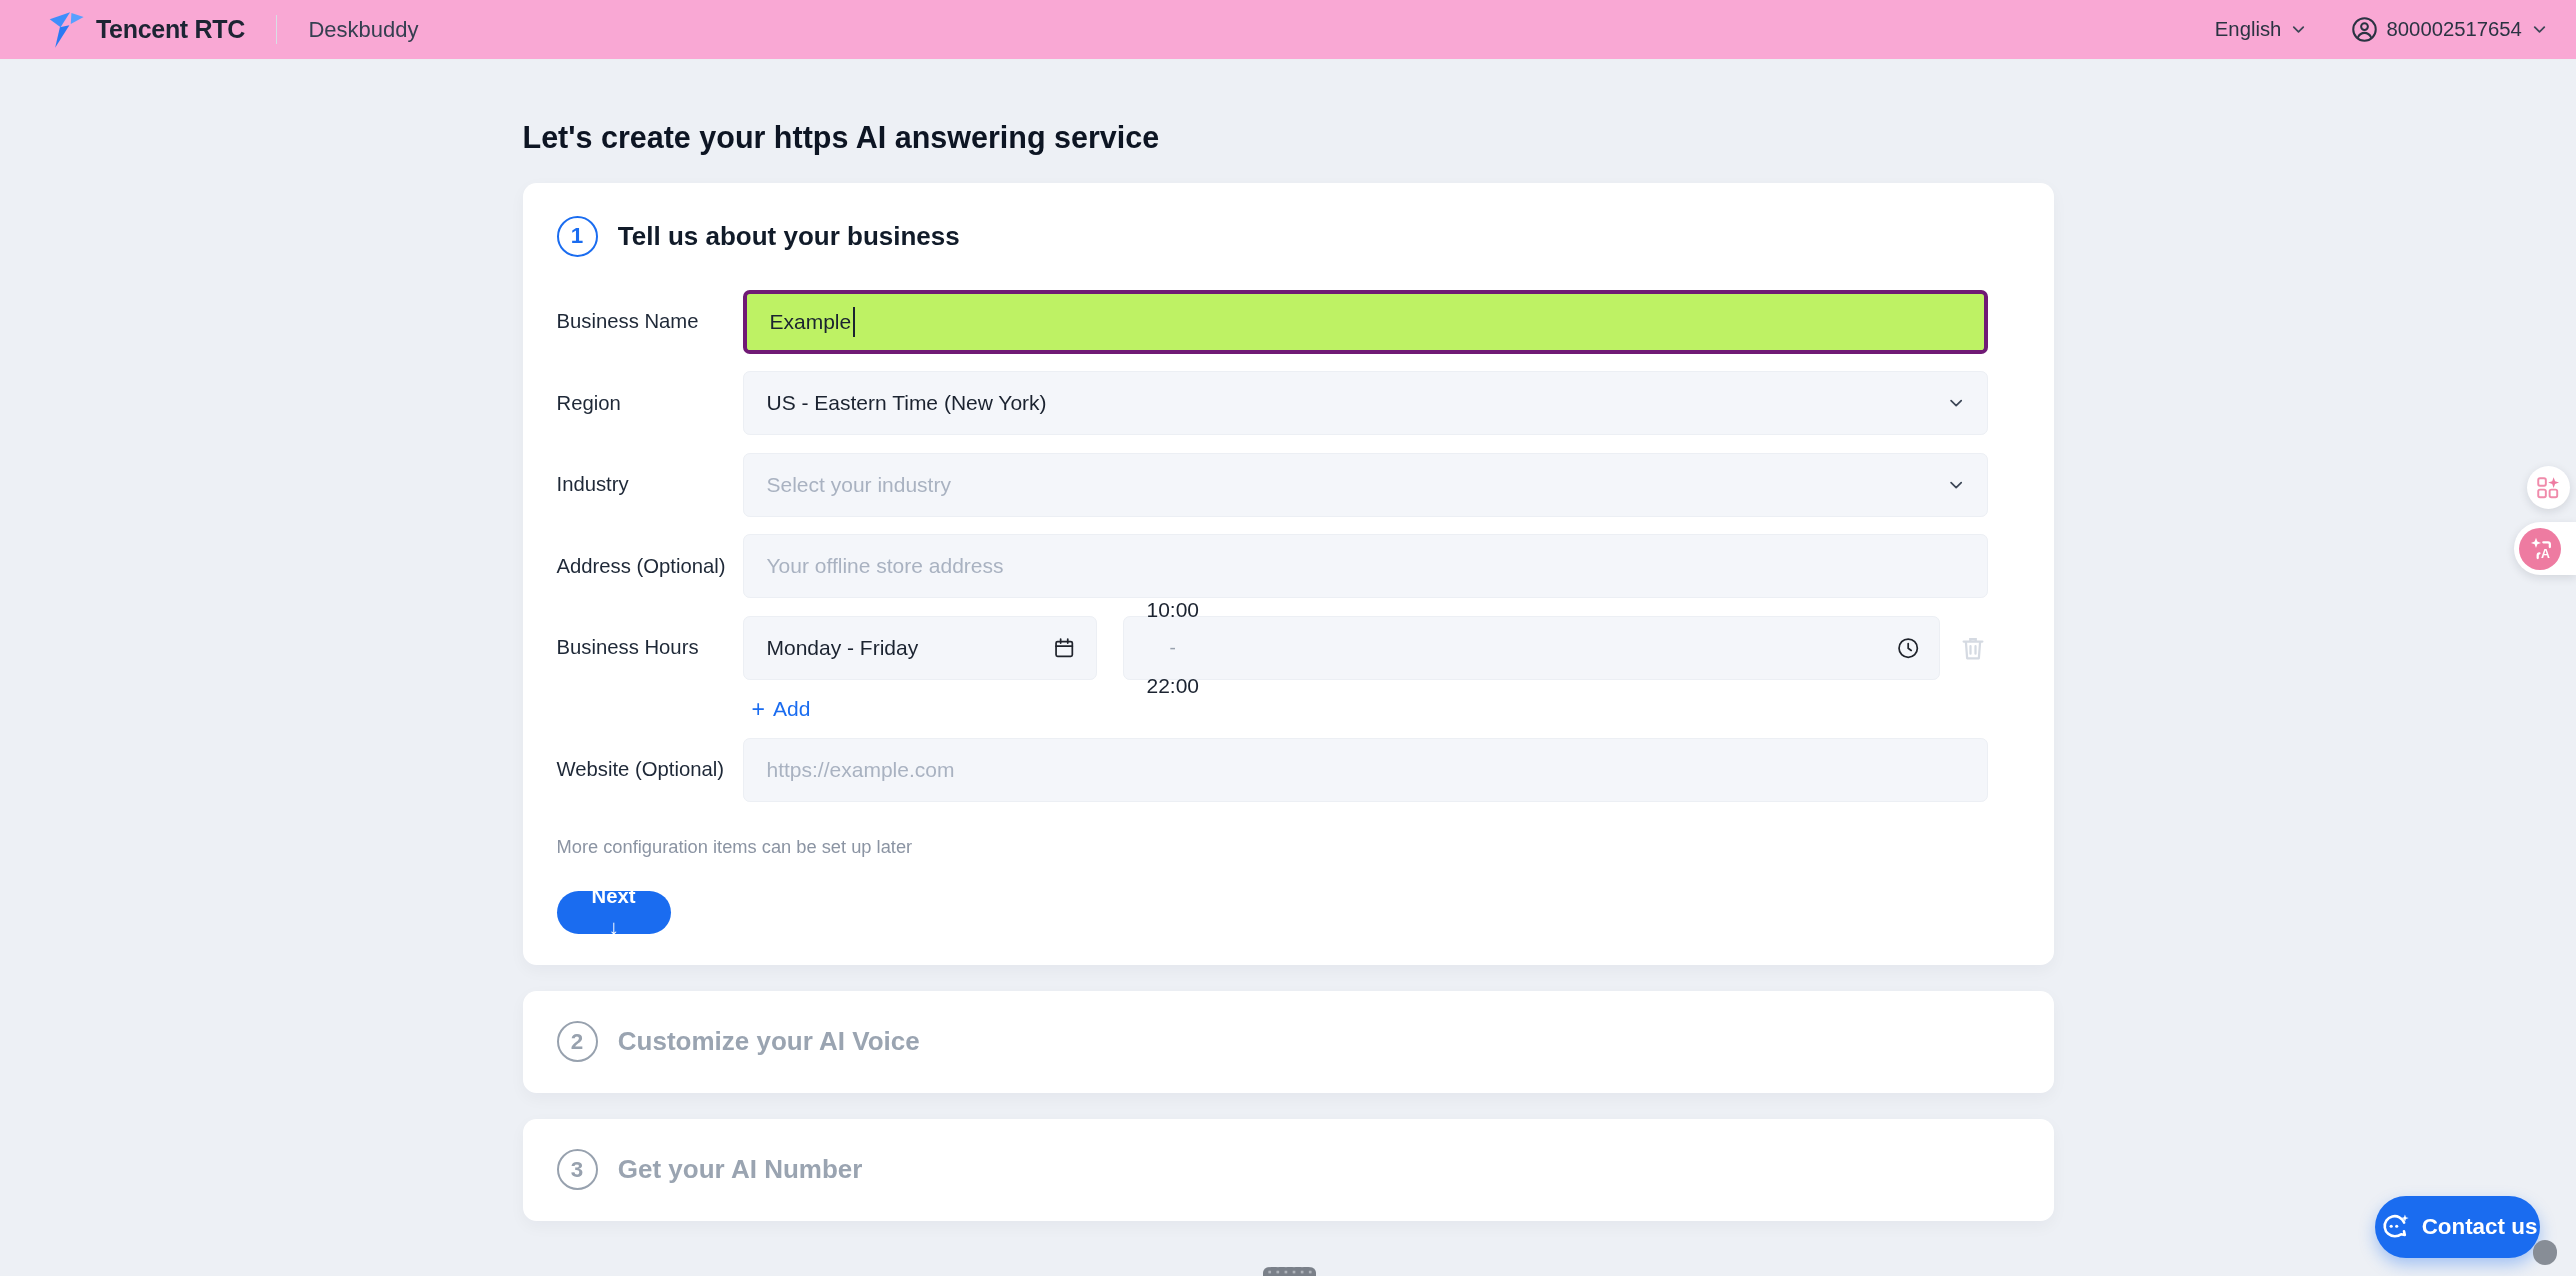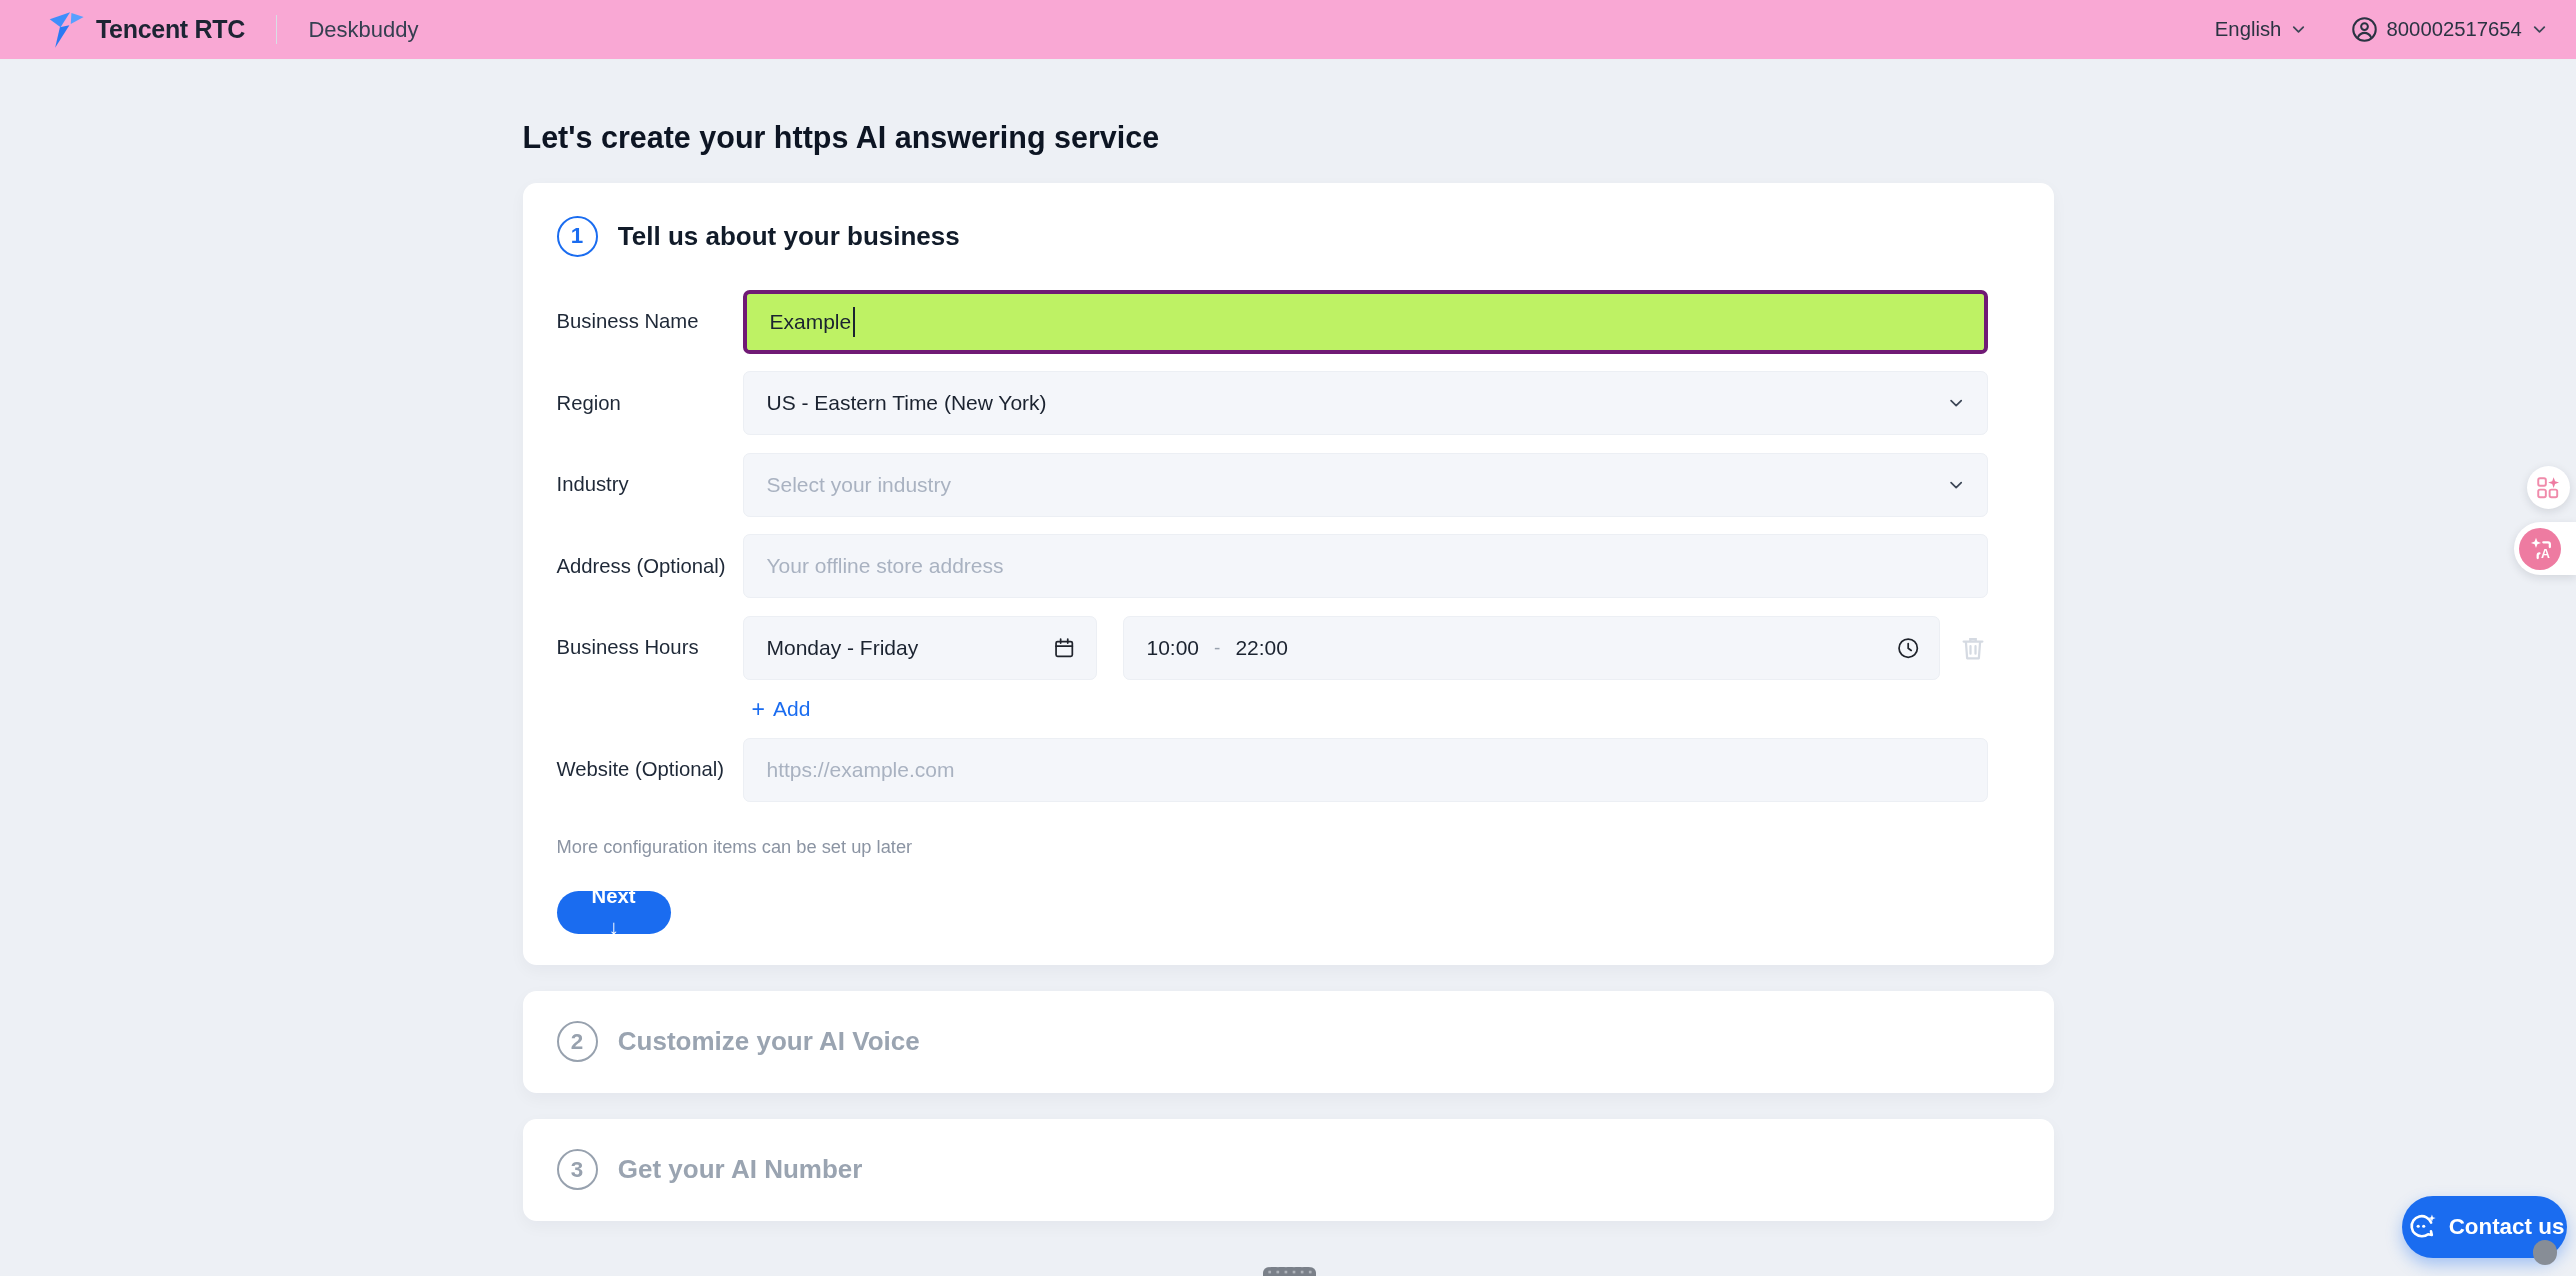--- a/index.html
+++ b/index.html
@@ -63,21 +63,21 @@
   .field.focused { border:4px solid #701a75; background:#bef264; cursor:text; }
   .value { color:#1b2330; }
   .placeholder { color:#a9b2c1; }
   .caret { display:inline-block; width:2px; height:30px; background:#1b2330; margin-left:2px; animation:blink 1s steps(1) infinite; }
   @keyframes blink { 50% { opacity:0; } }
   .field .chev-right { position:absolute; right:20.3px; width:20.3px; height:20.3px; }
 
   .hours-wrap { display:flex; align-items:center; }
   .field-days { width:354px; flex:0 0 auto; margin-right:26px; }
   .field-time { flex:1; margin-right:17.6px; }
-  .time-text { display:flex; align-items:center; gap:15px; }
+  .time-text { display:flex; align-items:center; gap:15px;flex-direction:column; }
   .time-sep { color:#98a1ad; font-size:19px; }
   .icon-right { position:absolute; right:19px; width:24.4px; height:24.4px; }
   .trash-btn { width:30px; height:30px; flex:0 0 auto; cursor:pointer; }
 
   .add-row { display:flex; margin:6.8px 0 16.3px 195px; }
   .add-link { display:flex; align-items:center; gap:8.1px; color:#1a6cf0; font-size:21px; cursor:pointer; }
   .add-plus { font-size:23px; line-height:20.3px; }
 
   .note { margin-top:34px; font-size:18.3px; color:#8b94a3; }
 
@@ -111,21 +111,21 @@
     background:#ffffff; box-shadow:0 2.7px 9.5px rgba(15,23,42,0.12);
     display:flex; align-items:center; padding-left:5.4px; cursor:pointer;
   }
   .translate-circle {
     width:42px; height:42px; border-radius:50%;
     background:#ee7ba1; display:flex; align-items:center; justify-content:center;
   }
 
   
   .contact-btn {
-    position:absolute; right:9px; bottom:18.3px;
+    position:absolute; right:36px; bottom:18.3px;
     width:165px; height:62px; border-radius:31px;
     background:#1a6cf0; border:none;
     display:flex; align-items:center; justify-content:center; gap:11px;
     box-shadow:0 6.8px 16.3px rgba(26,108,240,0.35);
     cursor:pointer;
   }
   .contact-label { color:#ffffff; font-size:22.4px; font-weight:700; font-family:"Liberation Sans", sans-serif; }
   .gray-dot {
     position:absolute; right:19px; bottom:11.5px;
     width:24.4px; height:24.4px; border-radius:50%;

